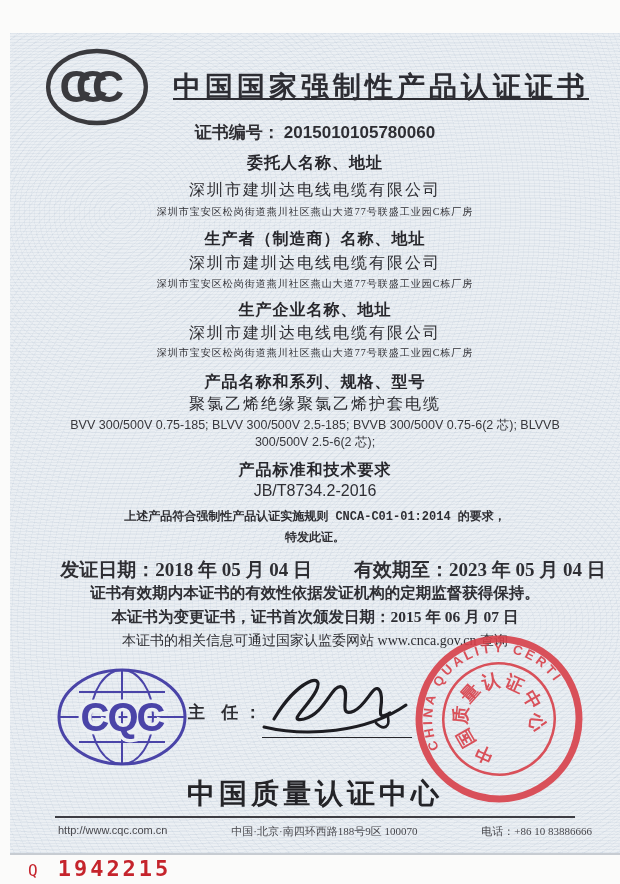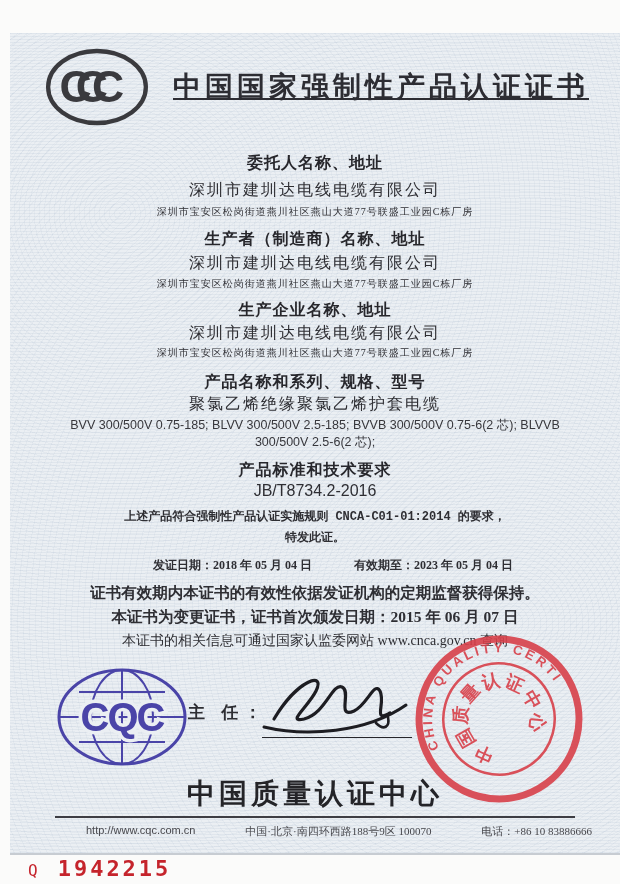--- a/index.html
+++ b/index.html
@@ -24,33 +24,33 @@
   .addr14{font-size:10px;letter-spacing:1px;}
   .sans{font-family:"Liberation Sans","DejaVu Sans",sans-serif;}
   .header-row{position:absolute;left:0;right:0;top:22px;height:64px;
     display:flex;align-items:center;justify-content:center;gap:20px;}
   .cert-title{font-size:28px;font-weight:bold;letter-spacing:4px;color:#2d2d33;
     font-family:"Liberation Sans","DejaVu Sans",sans-serif;text-decoration:underline;}
   .cert-no{font-size:17px;font-weight:bold;}
   .cert-no .num{font-family:"Liberation Sans","DejaVu Sans",sans-serif;margin-left:4px;}
   .spec{font-size:12.5px;max-width:540px;margin:0 auto;line-height:1.35;color:#37373c;}
   .stmt{font-weight:bold;font-size:12px;line-height:1.3;font-family:Liberation Mono, monospace;}
-  .dates{font-weight:bold;font-size:12px;padding-left:36px;}
+  .dates{font-weight:bold;font-size:19px;padding-left:36px;}
   .dates .gap{display:inline-block;width:42px;}
   .note-b{font-weight:bold;font-size:15.5px;}
   .note-s{font-size:14px;}
   .director{position:absolute;left:178px;top:668px;font-size:17px;font-weight:bold;letter-spacing:6px;}
   .sig-line{position:absolute;left:252px;top:704px;width:150px;border-bottom:1.5px solid #26262b;}
   .org-name{font-size:28px;font-weight:bold;letter-spacing:4px;color:#242428;
     font-family:"Liberation Sans","DejaVu Sans",sans-serif;text-align:center;}
   .rule{position:absolute;left:45px;right:45px;top:783px;border-top:2px solid #3d3d44;}
   .footer-row{position:absolute;left:0;right:0;top:791px;display:flex;
     justify-content:space-between;align-items:flex-start;
     padding:0 28px 0 48px;font-size:11px;color:#47474c;}
-  .footer-row .cell{white-space:nowrap;margin-left:28px;}
+  .footer-row .cell{white-space:nowrap;}
   .serial{position:absolute;left:28px;top:856px;color:#c5242c;
     font-family:"DejaVu Sans Mono","Liberation Mono",monospace;}
   .serial .q{font-size:16px;margin-right:20px;}
   .serial .n{font-size:22px;letter-spacing:3px;font-weight:bold;}
   svg text{font-family:"Liberation Sans","DejaVu Sans",sans-serif;}
 </style>
 </head>
 <body>
 
 <div class="paper">
@@ -58,20 +58,23 @@
   <div class="header-row">
     <svg width="112" height="84" viewBox="0 0 130 98">
       <ellipse cx="65" cy="49" rx="57" ry="42" fill="none" stroke="#3a3a3e" stroke-width="5"></ellipse>
       <text x="40" y="67" text-anchor="middle" font-size="52" font-weight="bold" fill="#3a3a3e">C</text>
       <text x="59" y="67" text-anchor="middle" font-size="52" font-weight="bold" fill="#3a3a3e">C</text>
       <text x="78" y="67" text-anchor="middle" font-size="52" font-weight="bold" fill="#3a3a3e">C</text>
     </svg>
     <div class="cert-title">中国国家强制性产品认证证书</div>
   </div>
 
+  <div class="abs cert-no" style="top:88px">
+    <span>证书编号：</span><span class="num">2015010105780060</span>
+  </div>
 
   <div class="abs h" style="top:120px">委托人名称、地址</div>
   <div class="abs body15" style="top:147px">深圳市建圳达电线电缆有限公司</div>
   <div class="abs addr14" style="top:172px">深圳市宝安区松岗街道燕川社区燕山大道77号联盛工业园C栋厂房</div>
 
   <div class="abs h" style="top:196px">生产者（制造商）名称、地址</div>
   <div class="abs body15" style="top:220px">深圳市建圳达电线电缆有限公司</div>
   <div class="abs addr14" style="top:244px">深圳市宝安区松岗街道燕川社区燕山大道77号联盛工业园C栋厂房</div>
 
   <div class="abs h" style="top:267px">生产企业名称、地址</div>

